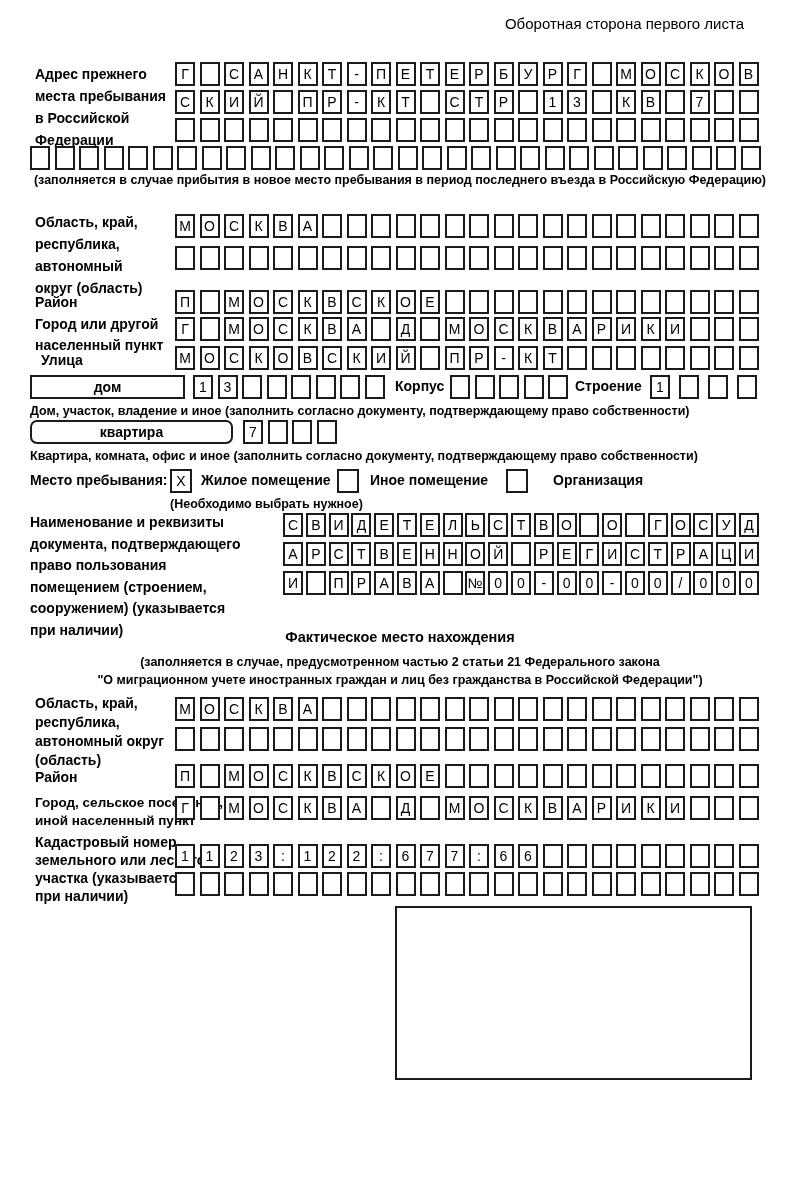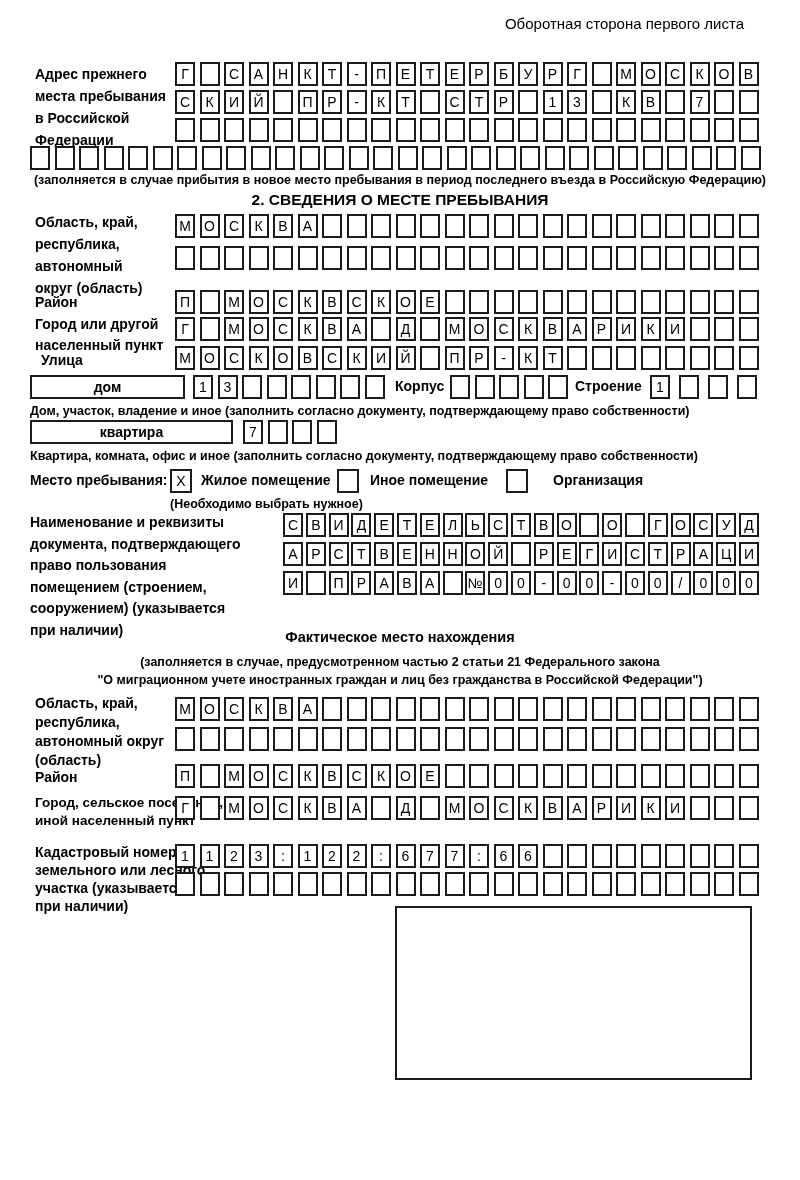--- a/index.html
+++ b/index.html
@@ -144,21 +144,20 @@
       <div class="cell"></div>
       <div class="cell"></div>
       <div class="cell"></div>
       <div class="cell"></div>
       <div class="cell"></div>
       <div class="cell"></div>
       <div class="cell"></div>
     </div>
   <div class="abs caption centered" style="top:173px;">(заполняется в случае прибытия в новое место пребывания в период последнего въезда в Российскую Федерацию)</div>
 
-  <div class="abs title centered" style="top:191px;">2. СВЕДЕНИЯ О МЕСТЕ ПРЕБЫВАНИЯ</div>
 
   <div class="abs flabel" style="left:35px;top:211px;width:120px;">
       <div>Область, край,</div>
       <div>республика,</div>
       <div>автономный</div>
       <div>округ (область)</div>
     </div>
   <div class="abs cellrow" style="left:175px;top:214px;">
       <div class="cell">М</div>
       <div class="cell">О</div>
@@ -320,21 +319,21 @@
     </div>
   <div class="abs opt-label" style="left:575px;top:378px;">Строение</div>
   <div class="abs cellrow wide" style="left:650px;top:375px;">
       <div class="cell">1</div>
       <div class="cell"></div>
       <div class="cell"></div>
       <div class="cell"></div>
     </div>
   <div class="abs caption" style="left:30px;top:404px;">Дом, участок, владение и иное (заполнить согласно документу, подтверждающему право собственности)</div>
 
-  <div class="abs box-label" style="left:30px;top:420px;width:203px;">квартира</div>
+  <div class="abs box-label" style="left:30px;top:420px;width:203px;border-radius:7px;">квартира</div>
   <div class="abs cellrow" style="left:243px;top:420px;">
       <div class="cell">7</div>
       <div class="cell"></div>
       <div class="cell"></div>
       <div class="cell"></div>
     </div>
   <div class="abs caption" style="left:30px;top:449px;">Квартира, комната, офис и иное (заполнить согласно документу, подтверждающему право собственности)</div>
 
   <div class="abs opt-label" style="left:30px;top:472px;">Место пребывания:</div>
   <div class="abs checkbox" style="left:170px;top:469px;">X</div>
@@ -538,21 +537,21 @@
       <div class="cell">А</div>
       <div class="cell">Р</div>
       <div class="cell">И</div>
       <div class="cell">К</div>
       <div class="cell">И</div>
       <div class="cell"></div>
       <div class="cell"></div>
       <div class="cell"></div>
     </div>
 
-  <div class="abs flabel" style="left:35px;top:833px;width:145px;line-height:18px;margin-top:10px;">
+  <div class="abs flabel" style="left:35px;top:833px;width:145px;line-height:18px;">
       <div>Кадастровый номер</div>
       <div>земельного или лесного</div>
       <div>участка (указывается</div>
       <div>при наличии)</div>
     </div>
   <div class="abs cellrow" style="left:175px;top:844px;">
       <div class="cell">1</div>
       <div class="cell">1</div>
       <div class="cell">2</div>
       <div class="cell">3</div>

